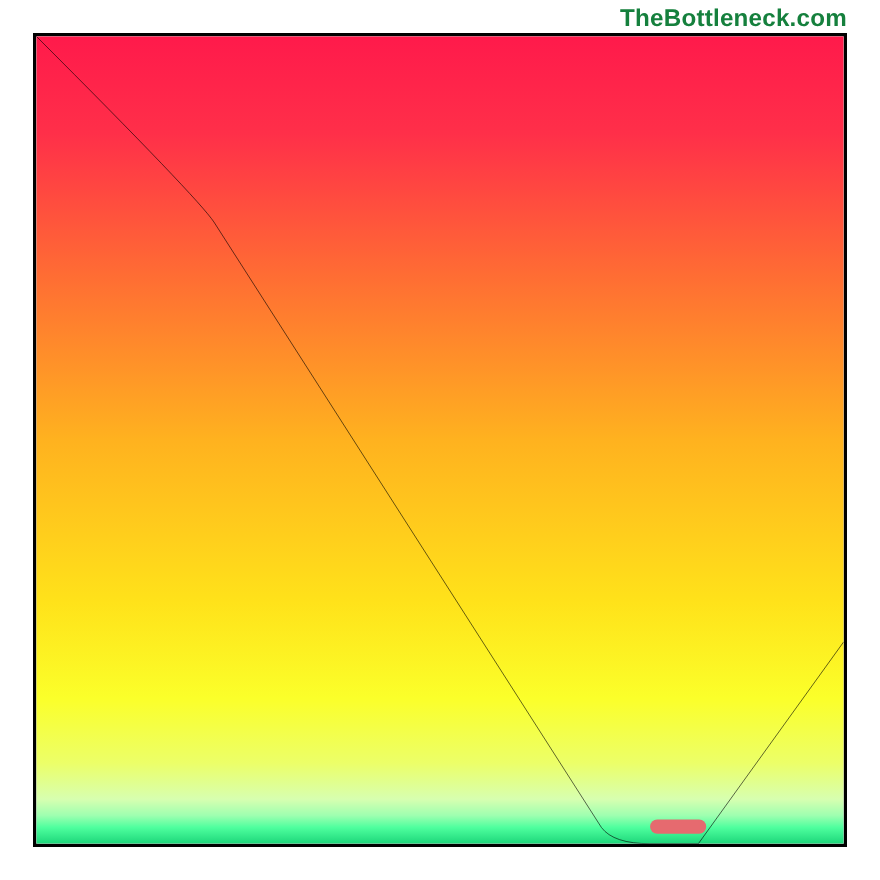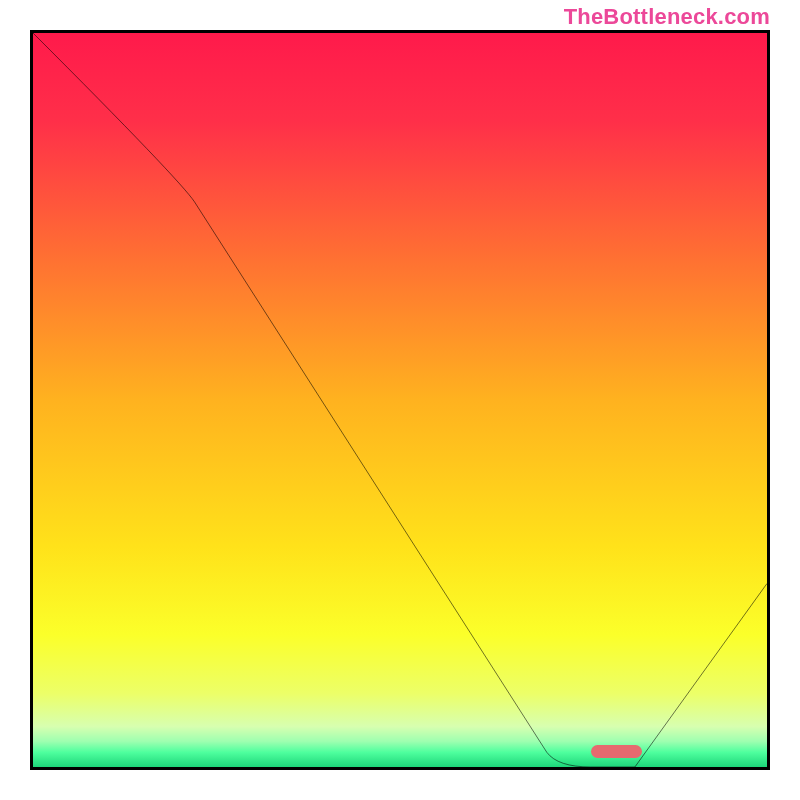--- a/index.html
+++ b/index.html
@@ -26,21 +26,21 @@
     width: 100%;
     height: 100%;
   }
   .watermark {
     position: absolute;
     top: 4px;
     right: 30px;
     font-family: Arial, Helvetica, sans-serif;
     font-size: 22px;
     font-weight: 600;
-    color: #ec4899;
+    color: #15803d;
     letter-spacing: 0.2px;
   }
   svg.curve {
     position: absolute;
     left: 0;
     top: 0;
     width: 100%;
     height: 100%;
   }
   .marker {

